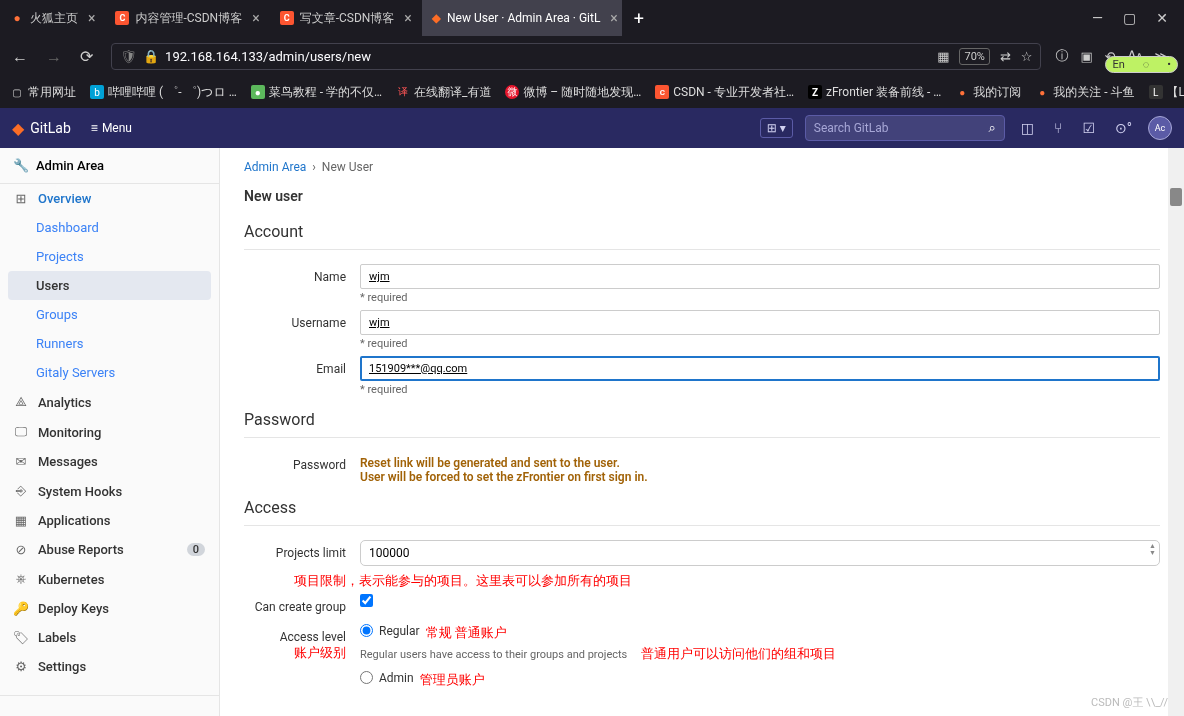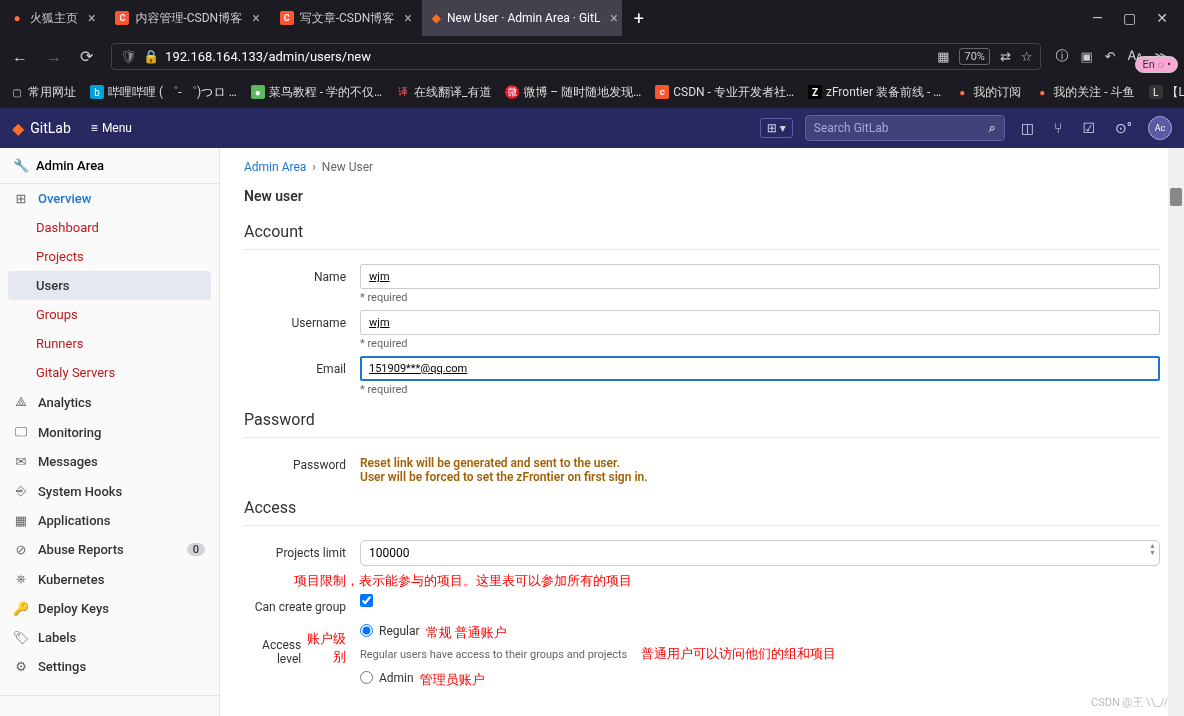--- a/index.html
+++ b/index.html
@@ -23,21 +23,21 @@
 .nav-btn { color: #ccc; font-size: 16px; cursor: pointer; padding: 4px; }
 .nav-btn.disabled { color: #666; }
 .addr-bar { flex: 1; display: flex; align-items: center; background: #1c1b22; border: 1px solid #42414d; border-radius: 4px; padding: 4px 8px; gap: 6px; margin: 0 4px; }
 .addr-icon { color: #888; font-size: 13px; }
 .addr-icon.red { color: #ff6b6b; }
 .addr-text { color: #fbfbfe; font-size: 13px; flex: 1; }
 .addr-right { display: flex; gap: 10px; align-items: center; color: #ccc; font-size: 13px; }
 .zoom-badge { border: 1px solid #666; padding: 1px 4px; border-radius: 3px; font-size: 11px; }
 .toolbar-right { display: flex; gap: 12px; align-items: center; color: #ccc; padding-right: 8px; }
 .toolbar-right span { cursor: pointer; }
-.ime-badge { position: absolute; right: 6px; top: 56px; background: #f9a8d4; color: #333; border-radius: 10px; padding: 1px 6px; font-size: 11px; border: 1px solid #ccc; display: flex; align-items: center; gap: 3px; z-index: 10; }
+.ime-badge { position: absolute; right: 6px; top: 56px; background: #bef264; color: #333; border-radius: 10px; padding: 1px 6px; font-size: 11px; border: 1px solid #ccc; display: flex; align-items: center; gap: 18px; z-index: 10; }
 
 .bookmark-row { display: flex; align-items: center; height: 32px; padding: 0 10px; gap: 14px; font-size: 12px; color: #ddd; overflow: hidden; white-space: nowrap; }
 .bookmark-row .bm { display: flex; align-items: center; gap: 4px; cursor: pointer; }
 .bm-icon { width: 14px; height: 14px; display: inline-flex; align-items: center; justify-content: center; border-radius: 2px; font-size: 10px; }
 .bm-icon.folder { color: #ccc; }
 .bm-icon.bili { background: #00a1d6; color: #fff; }
 .bm-icon.runoob { background: #5cb85c; color: #fff; }
 .bm-icon.youdao { color: #f55; }
 .bm-icon.weibo { background: #e6162d; color: #fff; border-radius: 50%; }
 .bm-icon.csdn2 { background: #fc5531; color: #fff; font-weight: bold; font-size: 8px; }
@@ -58,21 +58,21 @@
 .gl-search input::placeholder { color: #a7a7d6; }
 .gl-avatar { width: 24px; height: 24px; border-radius: 50%; border: 1px solid #a7a7d6; display: flex; align-items: center; justify-content: center; font-size: 9px; background: #5b5ba6; }
 
 
 .gl-body { display: flex; height: calc(716px - 148px); }
 .sidebar { width: 220px; background: #fafafa; border-right: 1px solid #e5e5e5; display: flex; flex-direction: column; font-size: 13px; }
 .sb-admin { display: flex; align-items: center; gap: 8px; padding: 10px 14px; border-bottom: 1px solid #e5e5e5; font-weight: 500; }
 .sb-item { display: flex; align-items: center; gap: 10px; padding: 7px 14px; color: #333; cursor: pointer; }
 .sb-item.top { font-weight: 500; }
 .sb-item.active-top { color: #1f75cb; font-weight: 500; }
-.sb-sub { padding-left: 36px; font-size: 13px; color: #b91c1c; }
+.sb-sub { padding-left: 36px; font-size: 13px; color: #3b82f6; }
 .sb-sub.active { background: #e4e8f0; color: #333; font-weight: 500; border-radius: 4px; margin: 0 8px; padding-left: 28px; }
 .sb-icon { width: 14px; display: inline-flex; justify-content: center; font-size: 13px; color: #666; }
 .sb-badge { margin-left: auto; background: #d1d5db; color: #333; border-radius: 10px; padding: 0 6px; font-size: 11px; }
 .sb-collapse { margin-top: auto; border-top: 1px solid #e5e5e5; padding: 10px 14px; display: flex; align-items: center; gap: 8px; color: #666; cursor: pointer; }
 
 .content { flex: 1; padding: 12px 24px; overflow-y: auto; color: #333; position: relative; }
 .breadcrumb { font-size: 12px; color: #666; margin-bottom: 14px; }
 .breadcrumb a { color: #1f75cb; text-decoration: none; }
 .page-title { font-size: 14px; font-weight: 600; margin-bottom: 18px; }
 .section-title { font-size: 16px; font-weight: 400; color: #333; border-bottom: 1px solid #e5e5e5; padding-bottom: 8px; margin: 14px 0 14px 0; }
@@ -325,21 +325,21 @@
     <div class="form-row">
       <div class="form-label">Projects limit</div>
       <div class="form-ctrl num-wrap"><input class="num-input" type="text" value="100000" style=""><div class="num-spin">▲<br>▼</div></div>
     </div>
     <div style="margin-left:50px;" class="red-anno">项目限制，表示能参与的项目。这里表可以参加所有的项目</div>
     <div class="form-row" style="margin-top:4px;">
       <div class="form-label">Can create group</div>
       <div class="form-ctrl"><input type="checkbox" checked="" style=""></div>
     </div>
     <div class="form-row" style="margin-top:10px;">
-      <div class="form-label" style="display:flex;flex-direction:row;align-items:flex-end;">
+      <div class="form-label" style="display:flex;flex-direction:column;align-items:flex-end;">
         <span>Access level</span>
         <span class="red-anno">账户级别</span>
       </div>
       <div class="form-ctrl">
         <div class="radio-row">
             <input type="radio" checked="" style="">
             <span>Regular</span>
             <span class="red-anno">常规 普通账户</span>
           </div>
         <div class="sub-desc"><span>Regular users have access to their groups and projects</span> &nbsp;&nbsp;&nbsp; <span class="red-anno">普通用户可以访问他们的组和项目</span></div>

